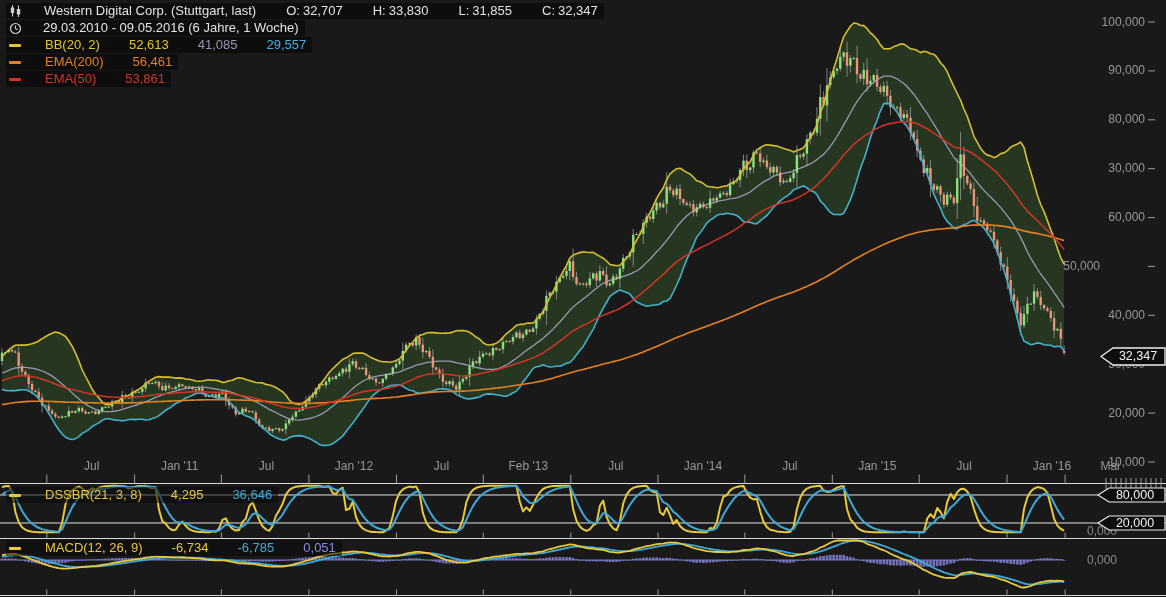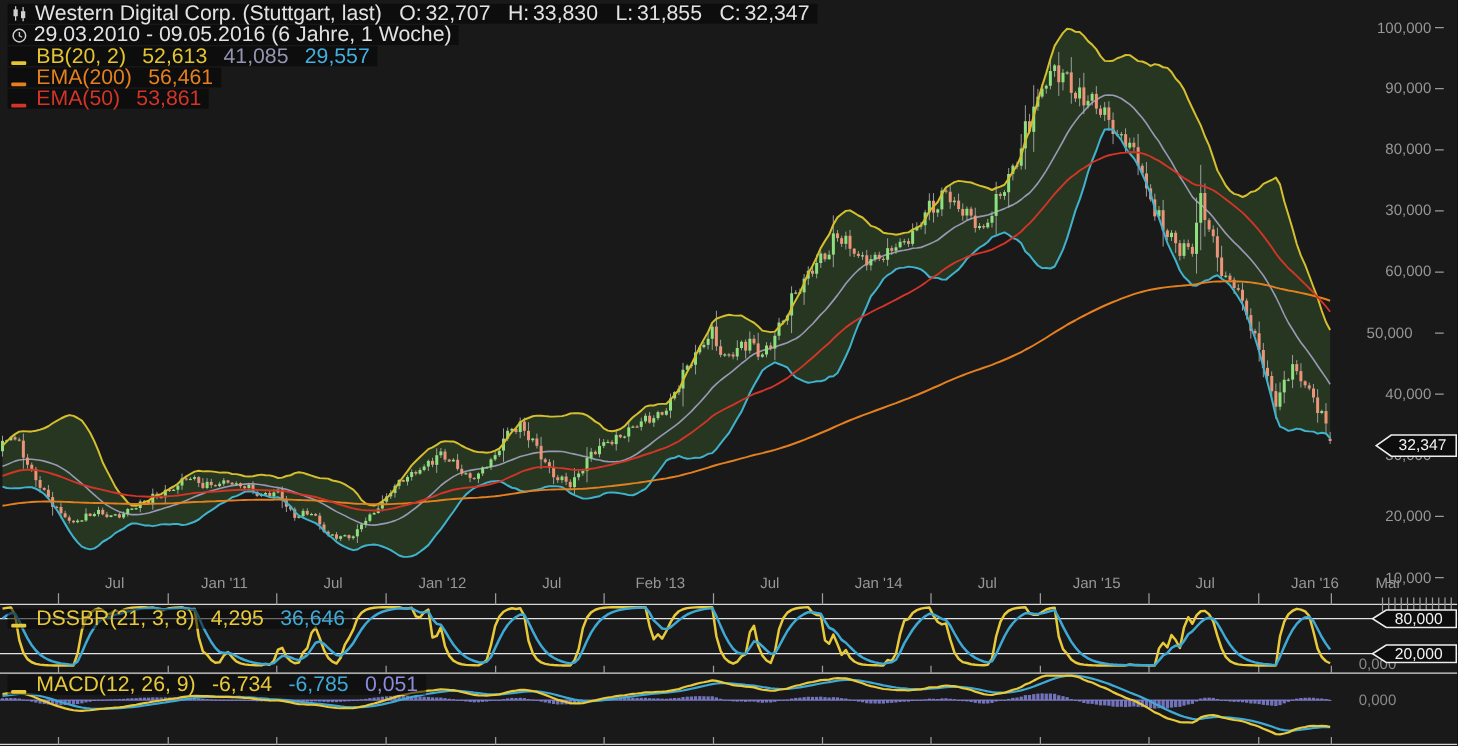--- a/index.html
+++ b/index.html
@@ -1,21 +1,21 @@
 <!DOCTYPE html>
 <html><head>
 <meta charset="utf-8">
 <style>
   html,body{margin:0;padding:0;background:#0e0e0e;}
   #app{position:relative;width:1166px;height:597px;background:#191919;overflow:hidden;
        font-family:"Liberation Sans",sans-serif;-webkit-font-smoothing:antialiased;}
   #cv{position:absolute;left:0;top:0;}
-  .hrow{position:absolute;left:6px;display:flex;align-items:flex-end;gap:5px;
+  .hrow{position:absolute;left:6px;display:flex;align-items:center;gap:21px;
         background:rgba(10,10,10,0.78);padding:1px 6px 1px 3px;border-radius:1px;
-        font-size:17px;color:#e3e3e3;white-space:nowrap;z-index:6;line-height:14px;}
+        font-size:13px;color:#e3e3e3;white-space:nowrap;z-index:6;line-height:14px;}
   .dash{display:inline-block;width:12px;height:3px;border-radius:1px;margin-right:3px;}
   .pair{margin-left:9px;}
   .pair b{font-weight:normal;margin-right:3px;}
   .ylab,.xlab,.zlab{position:absolute;font-size:12px;color:#979797;z-index:3;line-height:13px;}
   .ylab{width:58px;text-align:right;}
   .zlab{width:58px;text-align:left;color:#8a8a8a;}
   .xlab{transform:translateX(-50%);margin-left:45px;}
   .tag{position:absolute;z-index:7;}
   .tag svg{position:absolute;left:0;top:0;}
   .tag span{position:absolute;left:13px;top:0;width:50px;height:100%;display:flex;
@@ -1135,21 +1135,21 @@
     <span class="legend-val" style="color:#3fa9d6">-6,785</span>
     <span class="legend-val" style="color:#8c8cdc">0,051</span>
   </div>
 
   <div id="y-labels">
       <div class="ylab" style="left: 1087px; top: 15.5px;">100,000</div>
       <div class="ylab" style="left: 1087px; top: 64.3889px;">90,000</div>
       <div class="ylab" style="left: 1087px; top: 113.278px;">80,000</div>
       <div class="ylab" style="left: 1087px; top: 162.167px;">30,000</div>
       <div class="ylab" style="left: 1087px; top: 211.056px;">60,000</div>
-      <div class="ylab" style="left: 1072px; top: 259.945px;">50,000</div>
+      <div class="ylab" style="left: 1042px; top: 259.945px;">50,000</div>
       <div class="ylab" style="left: 1087px; top: 308.833px;">40,000</div>
       <div class="ylab" style="left: 1087px; top: 357.722px;">30,000</div>
       <div class="ylab" style="left: 1087px; top: 406.611px;">20,000</div>
       <div class="ylab" style="left: 1087px; top: 455.5px;">10,000</div>
     </div>
   <div id="x-labels">
       <div class="xlab" style="left: 46.756px; top: 460px;">Jul</div>
       <div class="xlab" style="left: 134.598px; top: 460px;">Jan '11</div>
       <div class="xlab" style="left: 221.438px; top: 460px;">Jul</div>
       <div class="xlab" style="left: 308.946px; top: 460px;">Jan '12</div>

